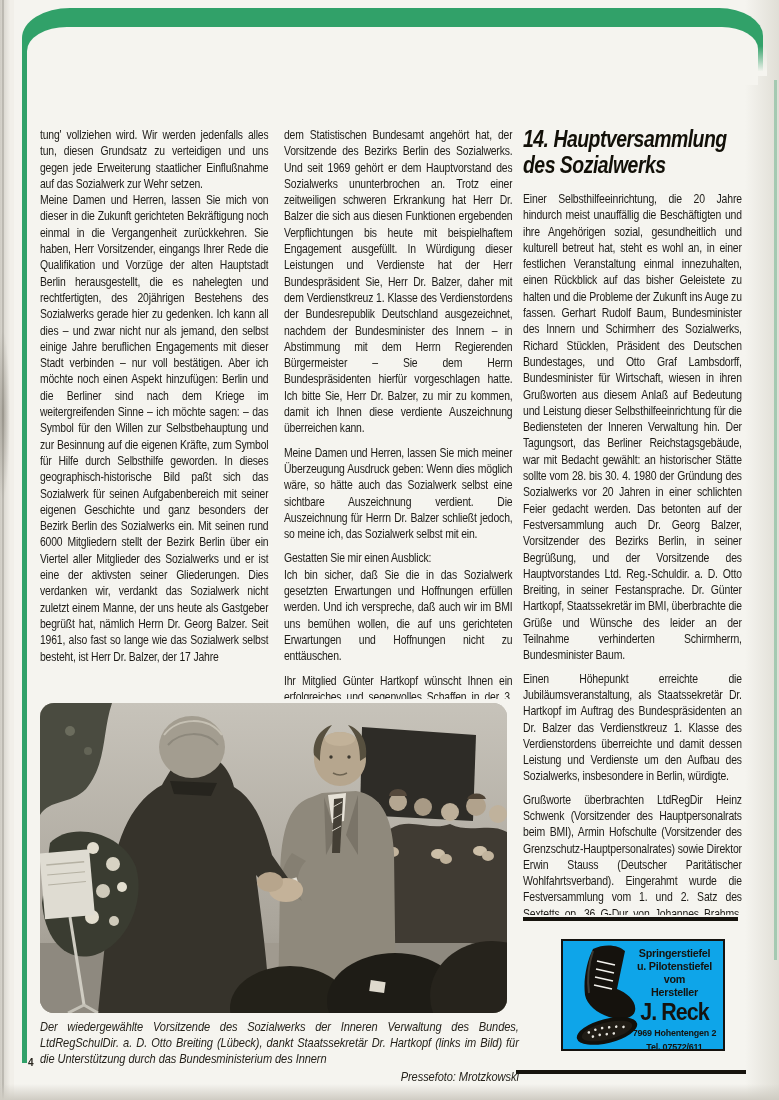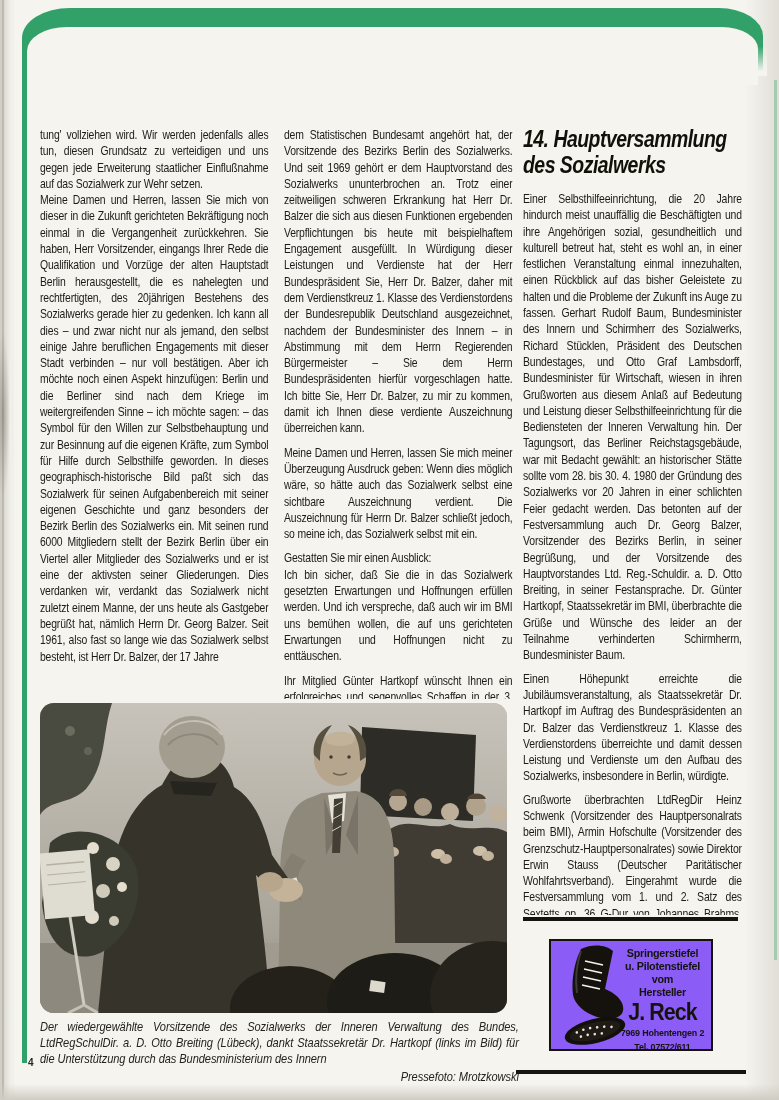--- a/index.html
+++ b/index.html
@@ -48,22 +48,22 @@
     border-radius:14px;overflow:hidden;background:#b7b3aa;}
   .photo svg{display:block;width:100%;height:100%;}
   .caption{position:absolute;left:40px;top:1019px;width:570px;
     transform:scaleX(0.84);transform-origin:left top;
     font-style:italic;font-size:13.2px;line-height:16.2px;letter-spacing:-0.1px;color:#26231c;}
   .caption p{margin:0;text-align:justify;}
   .credit{text-align:right;margin-top:1px;}
   
   .rule-top{position:absolute;left:523px;top:917px;width:215px;height:3.5px;background:#17140e;}
   .rule-bottom{position:absolute;left:516px;top:1070px;width:230px;height:4px;background:#17140e;}
-  .ad{position:absolute;left:549px;top:939px;width:164px;height:112px;
-    border:2.5px solid #15130f;background:#8b5cf6;box-sizing:border-box;}
+  .ad{position:absolute;left:561px;top:939px;width:164px;height:112px;
+    border:2.5px solid #15130f;background:#0ea5e9;box-sizing:border-box;}
   .ad-boot{position:absolute;left:0px;top:2px;width:92px;height:104px;}
   .ad-text{position:absolute;right:2px;top:5px;width:100px;text-align:center;color:#15130f;
     font-weight:bold;transform:scaleX(0.93);transform-origin:right top;}
   .ad-line{font-size:11.6px;line-height:13px;letter-spacing:-0.3px;}
   .ad-name{font-size:23px;line-height:25px;letter-spacing:-1px;margin-top:2px;}
   .ad-addr{font-size:9.6px;line-height:11.5px;letter-spacing:-0.2px;margin-top:2px;}
   .page-num{position:absolute;left:28px;top:1057px;font-size:10px;font-weight:bold;color:#2a2archive;color:#2a2720;}
 </style>
 </head>
 <body style="--accent: #31a169; --page-bg: #f5f4ef; --ink: #1c1a16;">

